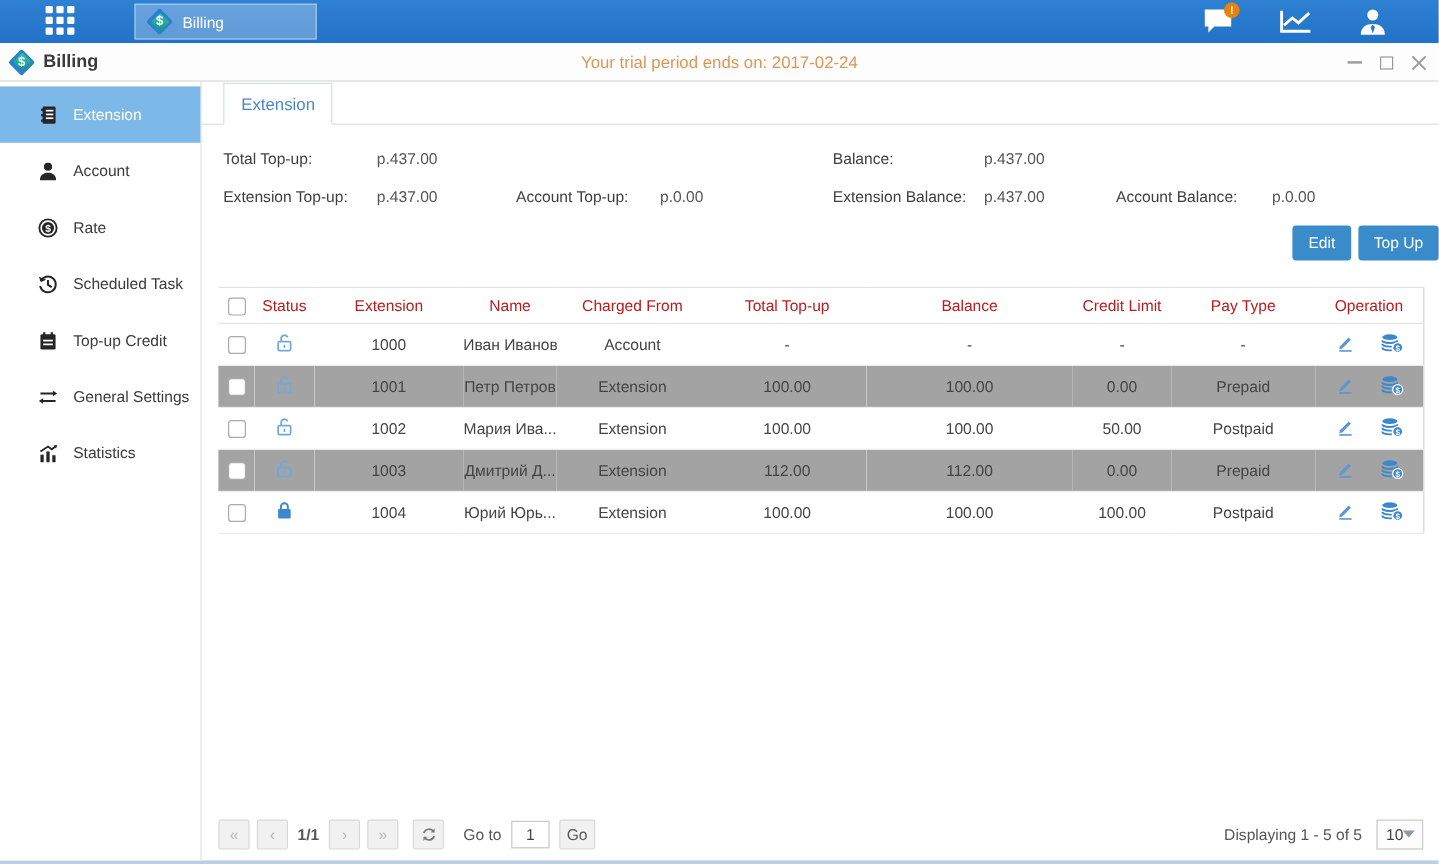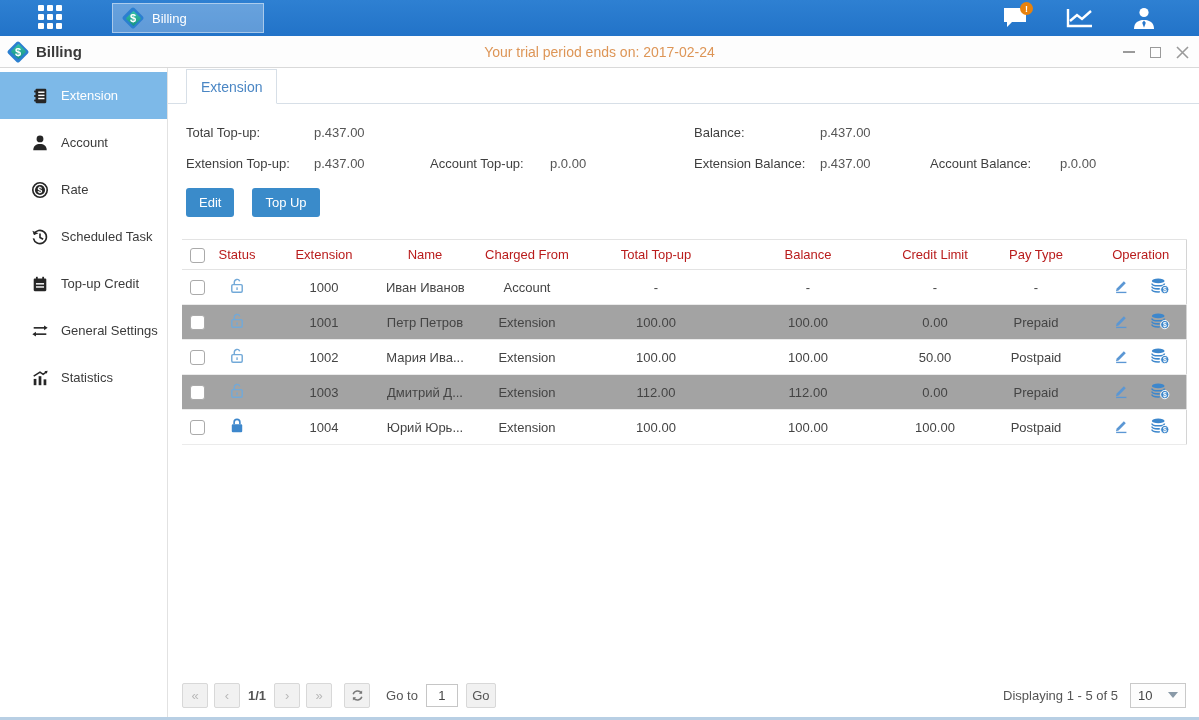--- a/index.html
+++ b/index.html
@@ -70,21 +70,21 @@
     font-size:14px; color:#4a86c4; padding:0 14px; cursor:pointer; }
 
   
   .summary { margin:13px 0 0 18px; display:grid;
     grid-template-columns:128px 116px 120px 144px 126px 110px 130px auto;
     grid-auto-rows:31px; align-items:center; font-size:13px; }
   .sum-label { font-weight:normal; color:#3f3f3f; }
   .sum-value { color:#555; }
 
   
-  .actions { margin:9px 0 0 18px; display:flex; gap:18px; }
+  .actions { margin:9px 0 0 18px; display:flex; gap:6px;justify-content:flex-end; }
   .btn-blue { background:#3a8bca; color:#fff; border:none; border-radius:3px;
     font-size:13px; font-family:"Liberation Sans",sans-serif;
     padding:7px 13px; cursor:pointer; }
 
   
   table.grid { margin:22px 0 0 14px; width:1004px; border-collapse:collapse;
     table-layout:fixed; font-size:13px; border-right:1px solid #d4d4d4; }
   table.grid th { height:30px; font-weight:normal; color:#b91c1c;
     border-top:1px solid #e3e3e3; border-bottom:1px solid #e3e3e3;
     text-align:center; }
@@ -106,21 +106,21 @@
     align-items:center; justify-content:center; margin-right:6px; cursor:pointer; }
   .pg-num { margin:0 8px 0 2px; color:#555;font-weight:bold; }
   .goto-label { margin:0 8px 0 10px; }
   .goto-input { width:32px; height:23px; border:1px solid #c6c6c6;
     text-align:center; font-size:13px; font-family:"Liberation Sans",sans-serif;
     color:#444; margin-right:8px; }
   .go-btn { width:30px; height:25px; background:#f1f1f1; border:1px solid #d8d8d8;
     border-radius:2px; font-size:13px; color:#555; cursor:pointer;
     font-family:"Liberation Sans",sans-serif; }
   .pg-right { margin-left:auto; display:flex; align-items:center; gap:12px; }
-  .page-size { width:56px; height:25px; border:1px solid #c9c9c9; background:#fdfdfd;
+  .page-size { width:39px; height:25px; border:1px solid #c9c9c9; background:#fdfdfd;
     display:flex; align-items:center; justify-content:space-between;
     padding:0 7px; cursor:pointer; color:#444; }
   .caret { width:0; height:0; border-left:5px solid transparent;
     border-right:5px solid transparent; border-top:6px solid #8a9aa8; }
 
   .bottom-line { height:3px; background:#b8cfe4; }
 </style>
 </head>
 <body>
 

